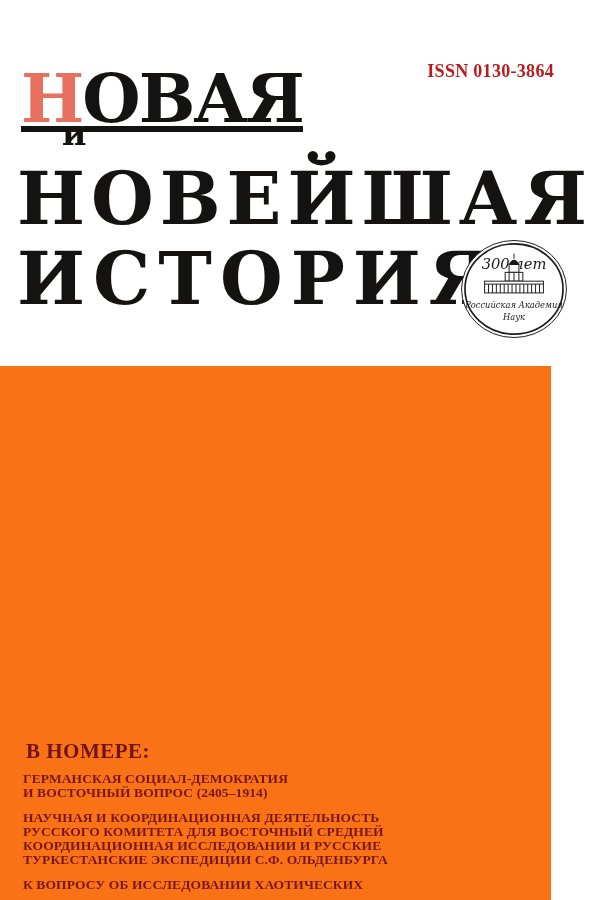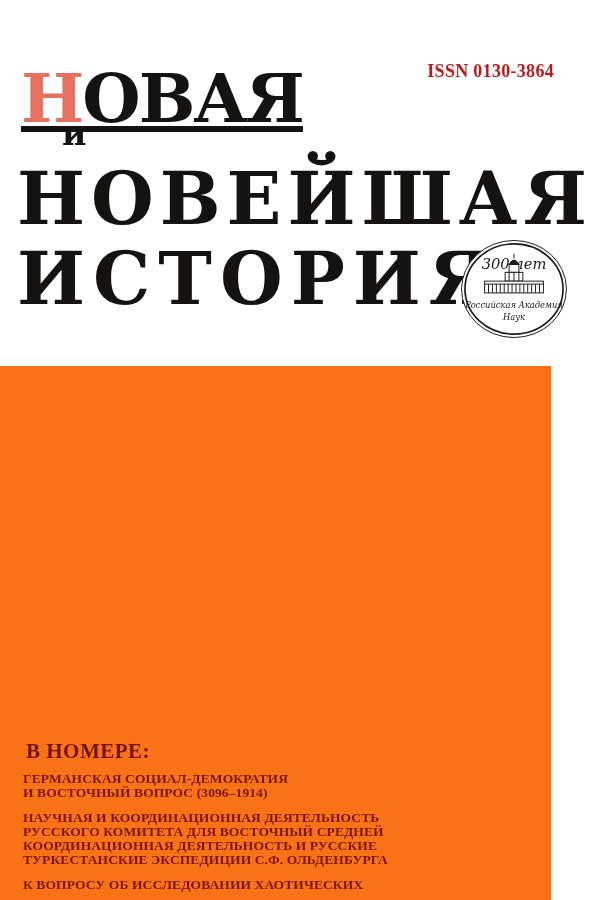--- a/index.html
+++ b/index.html
@@ -140,26 +140,26 @@
       <text class="logo-script" x="55" y="83" font-size="8.5" text-anchor="middle">Наук</text>
     </svg>
   </div>
 
   <div class="toc-panel">
     <div class="toc-heading">В НОМЕРЕ:</div>
 
     <div class="toc-items">
       <div class="toc-item">
         <div class="toc-line">ГЕРМАНСКАЯ СОЦИАЛ-ДЕМОКРАТИЯ</div>
-        <div class="toc-line">И ВОСТОЧНЫЙ ВОПРОС (3096–1914)</div>
+        <div class="toc-line">И ВОСТОЧНЫЙ ВОПРОС (2405–1914)</div>
       </div>
       <div class="toc-item">
         <div class="toc-line">НАУЧНАЯ И КООРДИНАЦИОННАЯ ДЕЯТЕЛЬНОСТЬ</div>
         <div class="toc-line">РУССКОГО КОМИТЕТА ДЛЯ ВОСТОЧНЫЙ СРЕДНЕЙ</div>
-        <div class="toc-line">КООРДИНАЦИОННАЯ ДЕЯТЕЛЬНОСТЬ И РУССКИЕ</div>
+        <div class="toc-line">КООРДИНАЦИОННАЯ ИССЛЕДОВАНИИ И РУССКИЕ</div>
         <div class="toc-line">ТУРКЕСТАНСКИЕ ЭКСПЕДИЦИИ С.Ф. ОЛЬДЕНБУРГА</div>
       </div>
       <div class="toc-item">
         <div class="toc-line">К ВОПРОСУ ОБ ИССЛЕДОВАНИИ ХАОТИЧЕСКИХ</div>
 
       </div>
 
     </div>
 
     <div class="issue-block">

